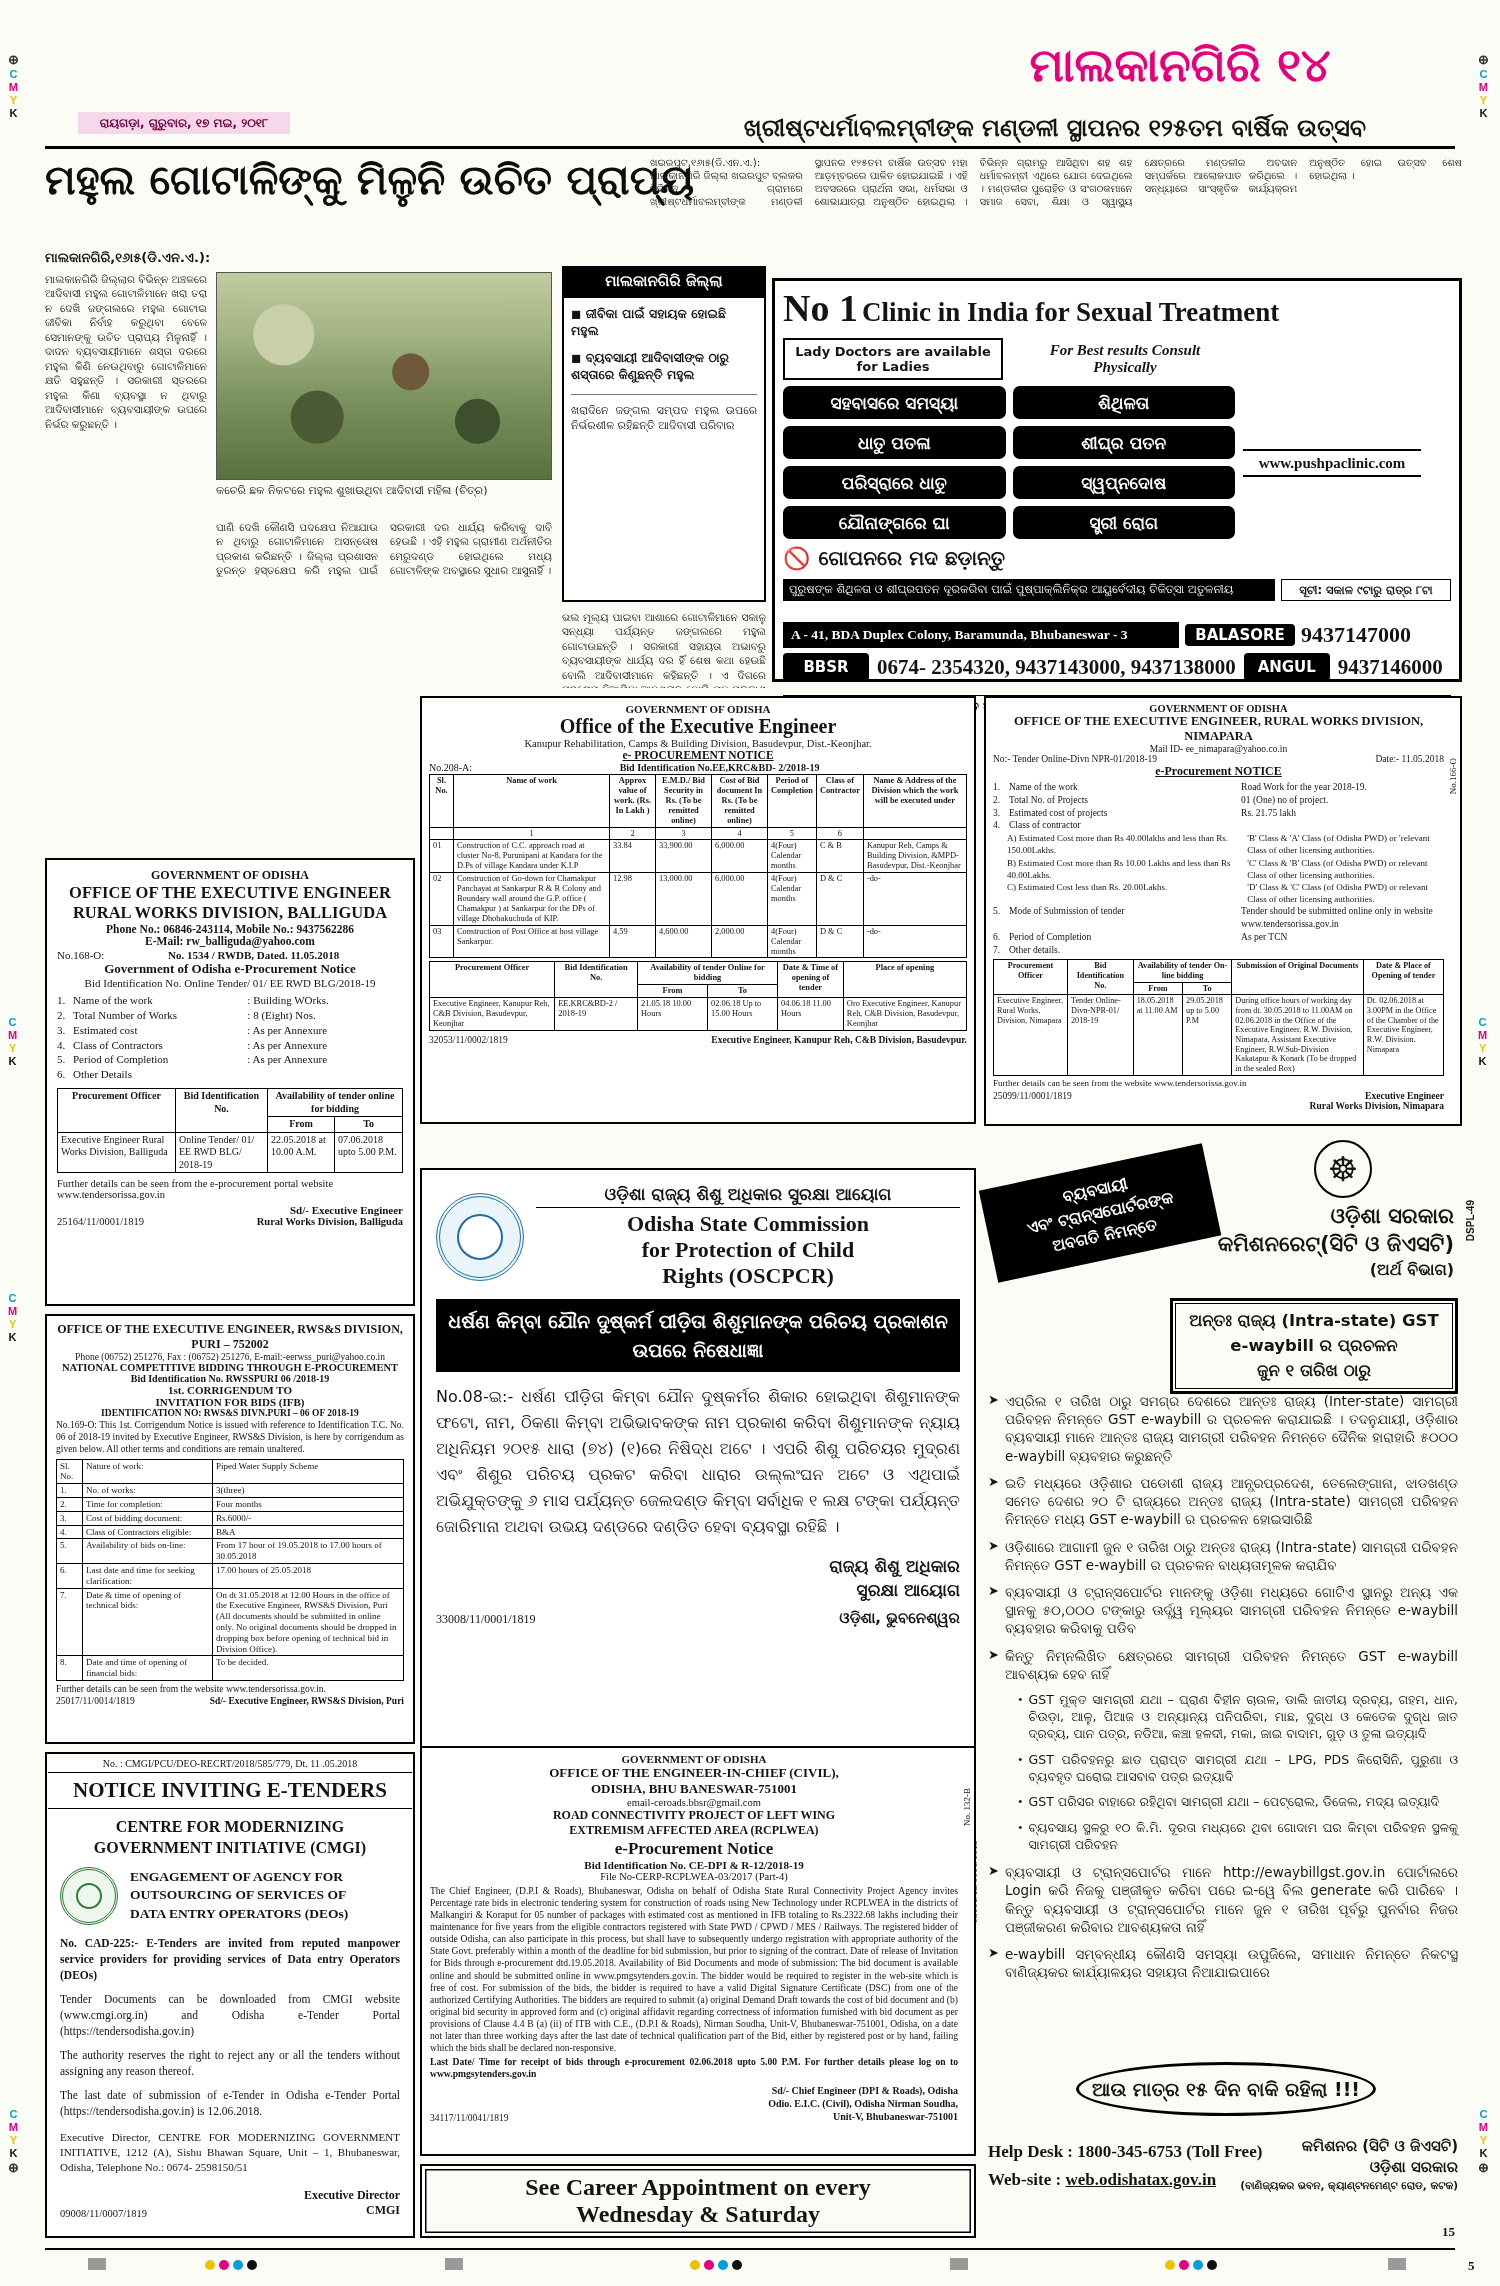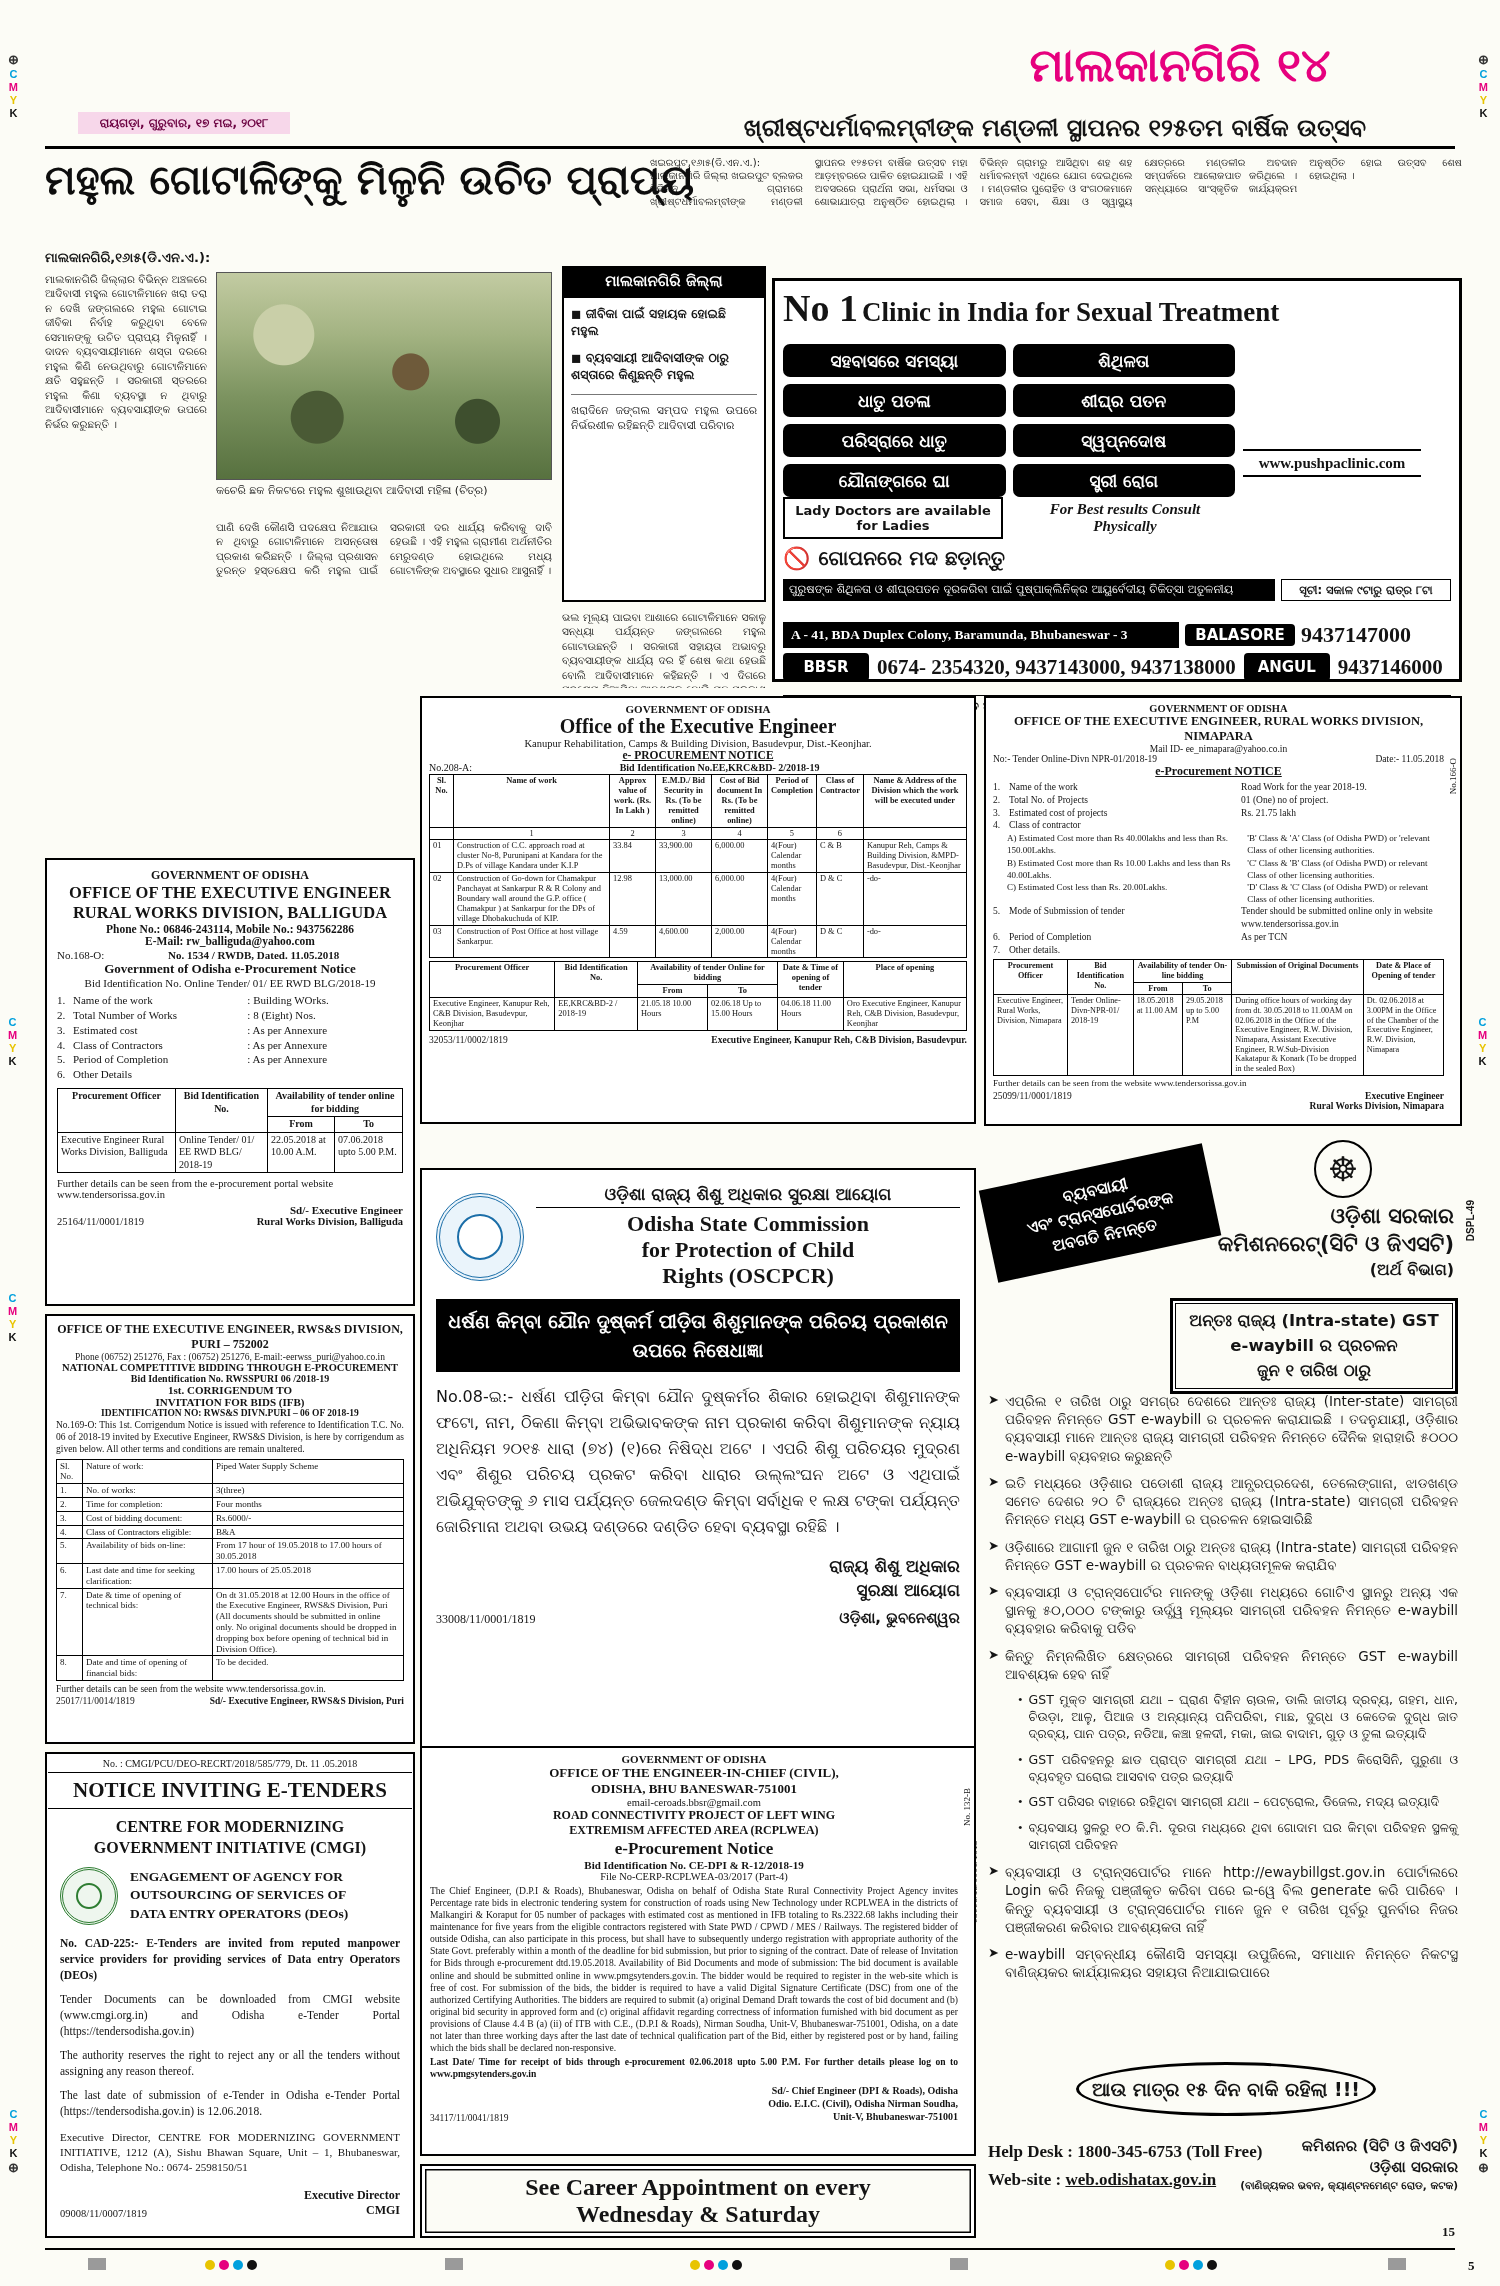--- a/index.html
+++ b/index.html
@@ -118,33 +118,33 @@
     <div class="sans b" style="font-size:12.5px;line-height:1.35;margin-bottom:10px"><span>◼ </span><span>ବ୍ୟବସାୟୀ ଆଦିବାସୀଙ୍କ ଠାରୁ ଶସ୍ତାରେ କିଣୁଛନ୍ତି ମହୁଲ</span></div>
     <div class="sans j" style="font-size:11px;line-height:1.4;border-top:1px solid #777;padding-top:8px">ଖରାଦିନେ ଜଙ୍ଗଲ ସମ୍ପଦ ମହୁଲ ଉପରେ ନିର୍ଭରଶୀଳ ରହିଛନ୍ତି ଆଦିବାସୀ ପରିବାର</div>
   </div>
   <div class="abs sans j" style="left:562px;top:610px;width:204px;height:78px;font-size:10.5px;line-height:1.38;overflow:hidden">ଭଲ ମୂଲ୍ୟ ପାଇବା ଆଶାରେ ଗୋଟାଳିମାନେ ସକାଳୁ ସନ୍ଧ୍ୟା ପର୍ଯ୍ୟନ୍ତ ଜଙ୍ଗଲରେ ମହୁଲ ଗୋଟାଉଛନ୍ତି । ସରକାରୀ ସହାୟତା ଅଭାବରୁ ବ୍ୟବସାୟୀଙ୍କ ଧାର୍ଯ୍ୟ ଦର ହିଁ ଶେଷ କଥା ହେଉଛି ବୋଲି ଆଦିବାସୀମାନେ କହିଛନ୍ତି । ଏ ଦିଗରେ ପଦକ୍ଷେପ ନିଆଯିବା ଆବଶ୍ୟକ ବୋଲି ମତ ପ୍ରକାଶ ପାଇଛି ।</div>
 
   <div class="abs" style="left:772px;top:278px;width:690px;height:404px;border:3px solid #000;background:#fff;padding:5px 8px">
     <div style="position:relative;height:52px">
       <span class="b" style="font-size:38px">No 1</span>
       <span class="b" style="font-size:27px">Clinic in India for Sexual Treatment</span>
     </div>
+    <div style="display:flex;gap:14px;height:42px;width:450px">
+      <div class="sans ctr b" style="flex:1;border:2px solid #000;font-size:13px;display:flex;align-items:center;justify-content:center">Lady Doctors are available for Ladies</div>
+      <div class="ctr b i" style="flex:1;font-size:15px;display:flex;align-items:center;justify-content:center">For Best results Consult Physically</div>
+    </div>
     <div style="width:452px;margin-top:6px;display:grid;grid-template-columns:1fr 1fr;gap:7px">
       <div class="pill" style="height:33px">ସହବାସରେ ସମସ୍ୟା</div>
       <div class="pill" style="height:33px">ଶିଥିଳତା</div>
       <div class="pill" style="height:33px">ଧାତୁ ପତଳା</div>
       <div class="pill" style="height:33px">ଶୀଘ୍ର ପତନ</div>
       <div class="pill" style="height:33px">ପରିସ୍ରାରେ ଧାତୁ</div>
       <div class="pill" style="height:33px">ସ୍ୱପ୍ନଦୋଷ</div>
       <div class="pill" style="height:33px">ଯୌନାଙ୍ଗରେ ଘା</div>
       <div class="pill" style="height:33px">ସ୍ତ୍ରୀ ରୋଗ</div>
-    </div>
-    <div style="display:flex;gap:14px;height:42px;width:450px">
-      <div class="sans ctr b" style="flex:1;border:2px solid #000;font-size:13px;display:flex;align-items:center;justify-content:center">Lady Doctors are available for Ladies</div>
-      <div class="ctr b i" style="flex:1;font-size:15px;display:flex;align-items:center;justify-content:center">For Best results Consult Physically</div>
     </div>
     <div class="sans b" style="width:452px;height:30px;margin-top:4px;font-size:20px;display:flex;align-items:center;gap:8px">
       <span style="color:#c40000;font-size:22px">🚫</span>
       <span>ଗୋପନରେ ମଦ ଛଡ଼ାନ୍ତୁ</span>
     </div>
 
     <div class="abs b ctr" style="left:468px;top:168px;width:178px;border-top:2px solid #000;border-bottom:2px solid #000;font-size:15px;line-height:24px">www.pushpaclinic.com</div>
 
     <div style="display:flex;gap:6px;margin-top:6px">
       <div class="sans blackbar" style="flex:1;font-size:11.5px;padding:3px 6px">ପୁରୁଷଙ୍କ ଶିଥିଳତା ଓ ଶୀଘ୍ରପତନ ଦୂରକରିବା ପାଇଁ ପୁଷ୍ପାକ୍ଲିନିକ୍‌ର ଆୟୁର୍ବେଦୀୟ ଚିକିତ୍ସା ଅତୁଳନୀୟ</div>

